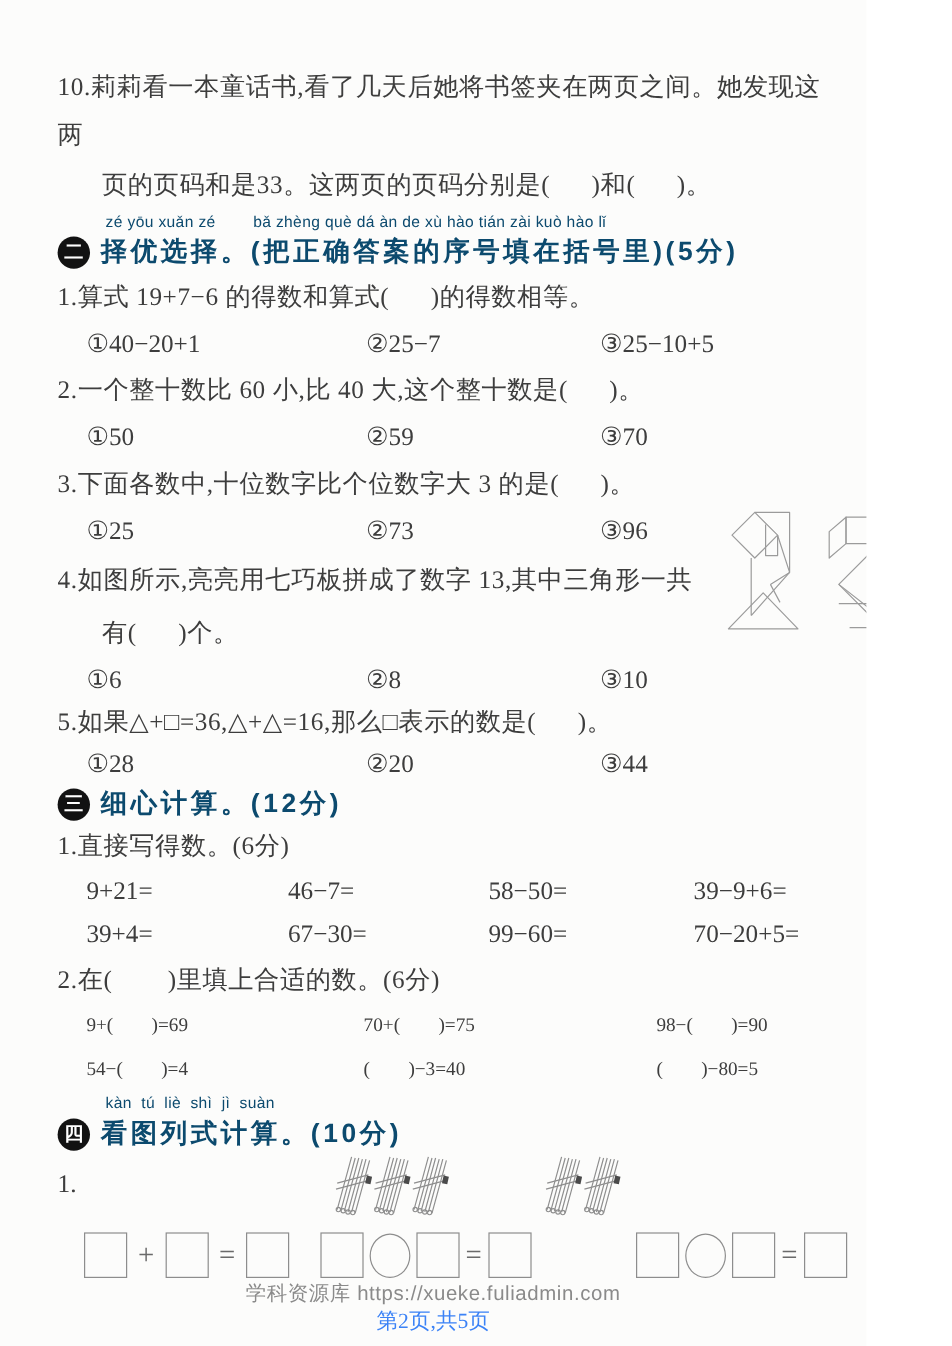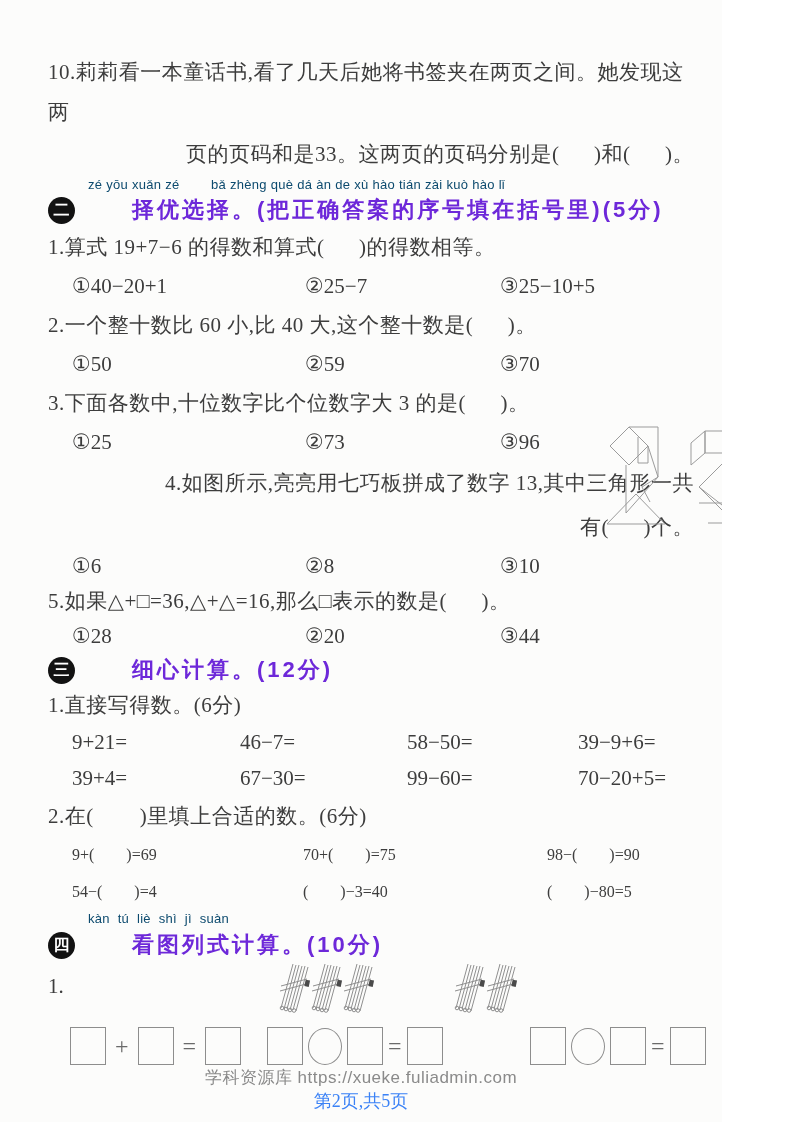--- a/index.html
+++ b/index.html
@@ -8,41 +8,41 @@
     position: relative;
     width: 722px; height: 1122px;
     background: #fcfcfb;
     overflow: hidden;
     font-family: "Liberation Serif", "DejaVu Sans", serif;
     color: #3d3d3d;
   }
   .content { padding: 52px 28px 0 48px; }
 
   .qline { font-size: 21px; line-height: 40px; white-space: pre-wrap; letter-spacing: 0.5px; }
-  .qline.tall { line-height: 44px; text-align: right; }
+  .qline.tall { line-height: 44px; }
   .indent { padding-left: 37px; }
 
   .pinyin {
     font-family: "Liberation Sans", "DejaVu Sans", sans-serif;
     font-size: 13px; color: #0c4a6e; line-height: 17px;
     padding-left: 40px; white-space: pre-wrap; letter-spacing: 0.3px;
   }
   .sec { display: flex; align-items: center; height: 34px; gap: 9px; }
   .badge {
     width: 27px; height: 27px; border-radius: 50%;
     background: #121212; color: #ffffff;
     font-family: "Liberation Sans", "DejaVu Sans", sans-serif;
     font-weight: bold; font-size: 16px;
     display: flex; align-items: center; justify-content: center;
     flex: 0 0 27px;
   }
   .sectitle {
     font-family: "Liberation Sans", "DejaVu Sans", sans-serif;
-    font-weight: bold; font-size: 22px; color: #6d28d9;
-    letter-spacing: 3px; white-space: pre; margin-left: 48px;
+    font-weight: bold; font-size: 22px; color: #0c4a6e;
+    letter-spacing: 3px; white-space: pre;
   }
 
   .opts { display: grid; grid-template-columns: 233px 195px 1fr; padding-left: 24px;
           font-size: 21px; line-height: 38px; }
   .opts.short { line-height: 34px; }
   .calcrow { display: grid; grid-template-columns: 168px 167px 171px 1fr; padding-left: 24px;
           font-size: 21px; line-height: 36px; white-space: pre-wrap; }
   .fillrow { display: grid; grid-template-columns: 231px 244px 1fr; padding-left: 24px;
           font-size: 16px; line-height: 37px; white-space: pre-wrap; }
 

